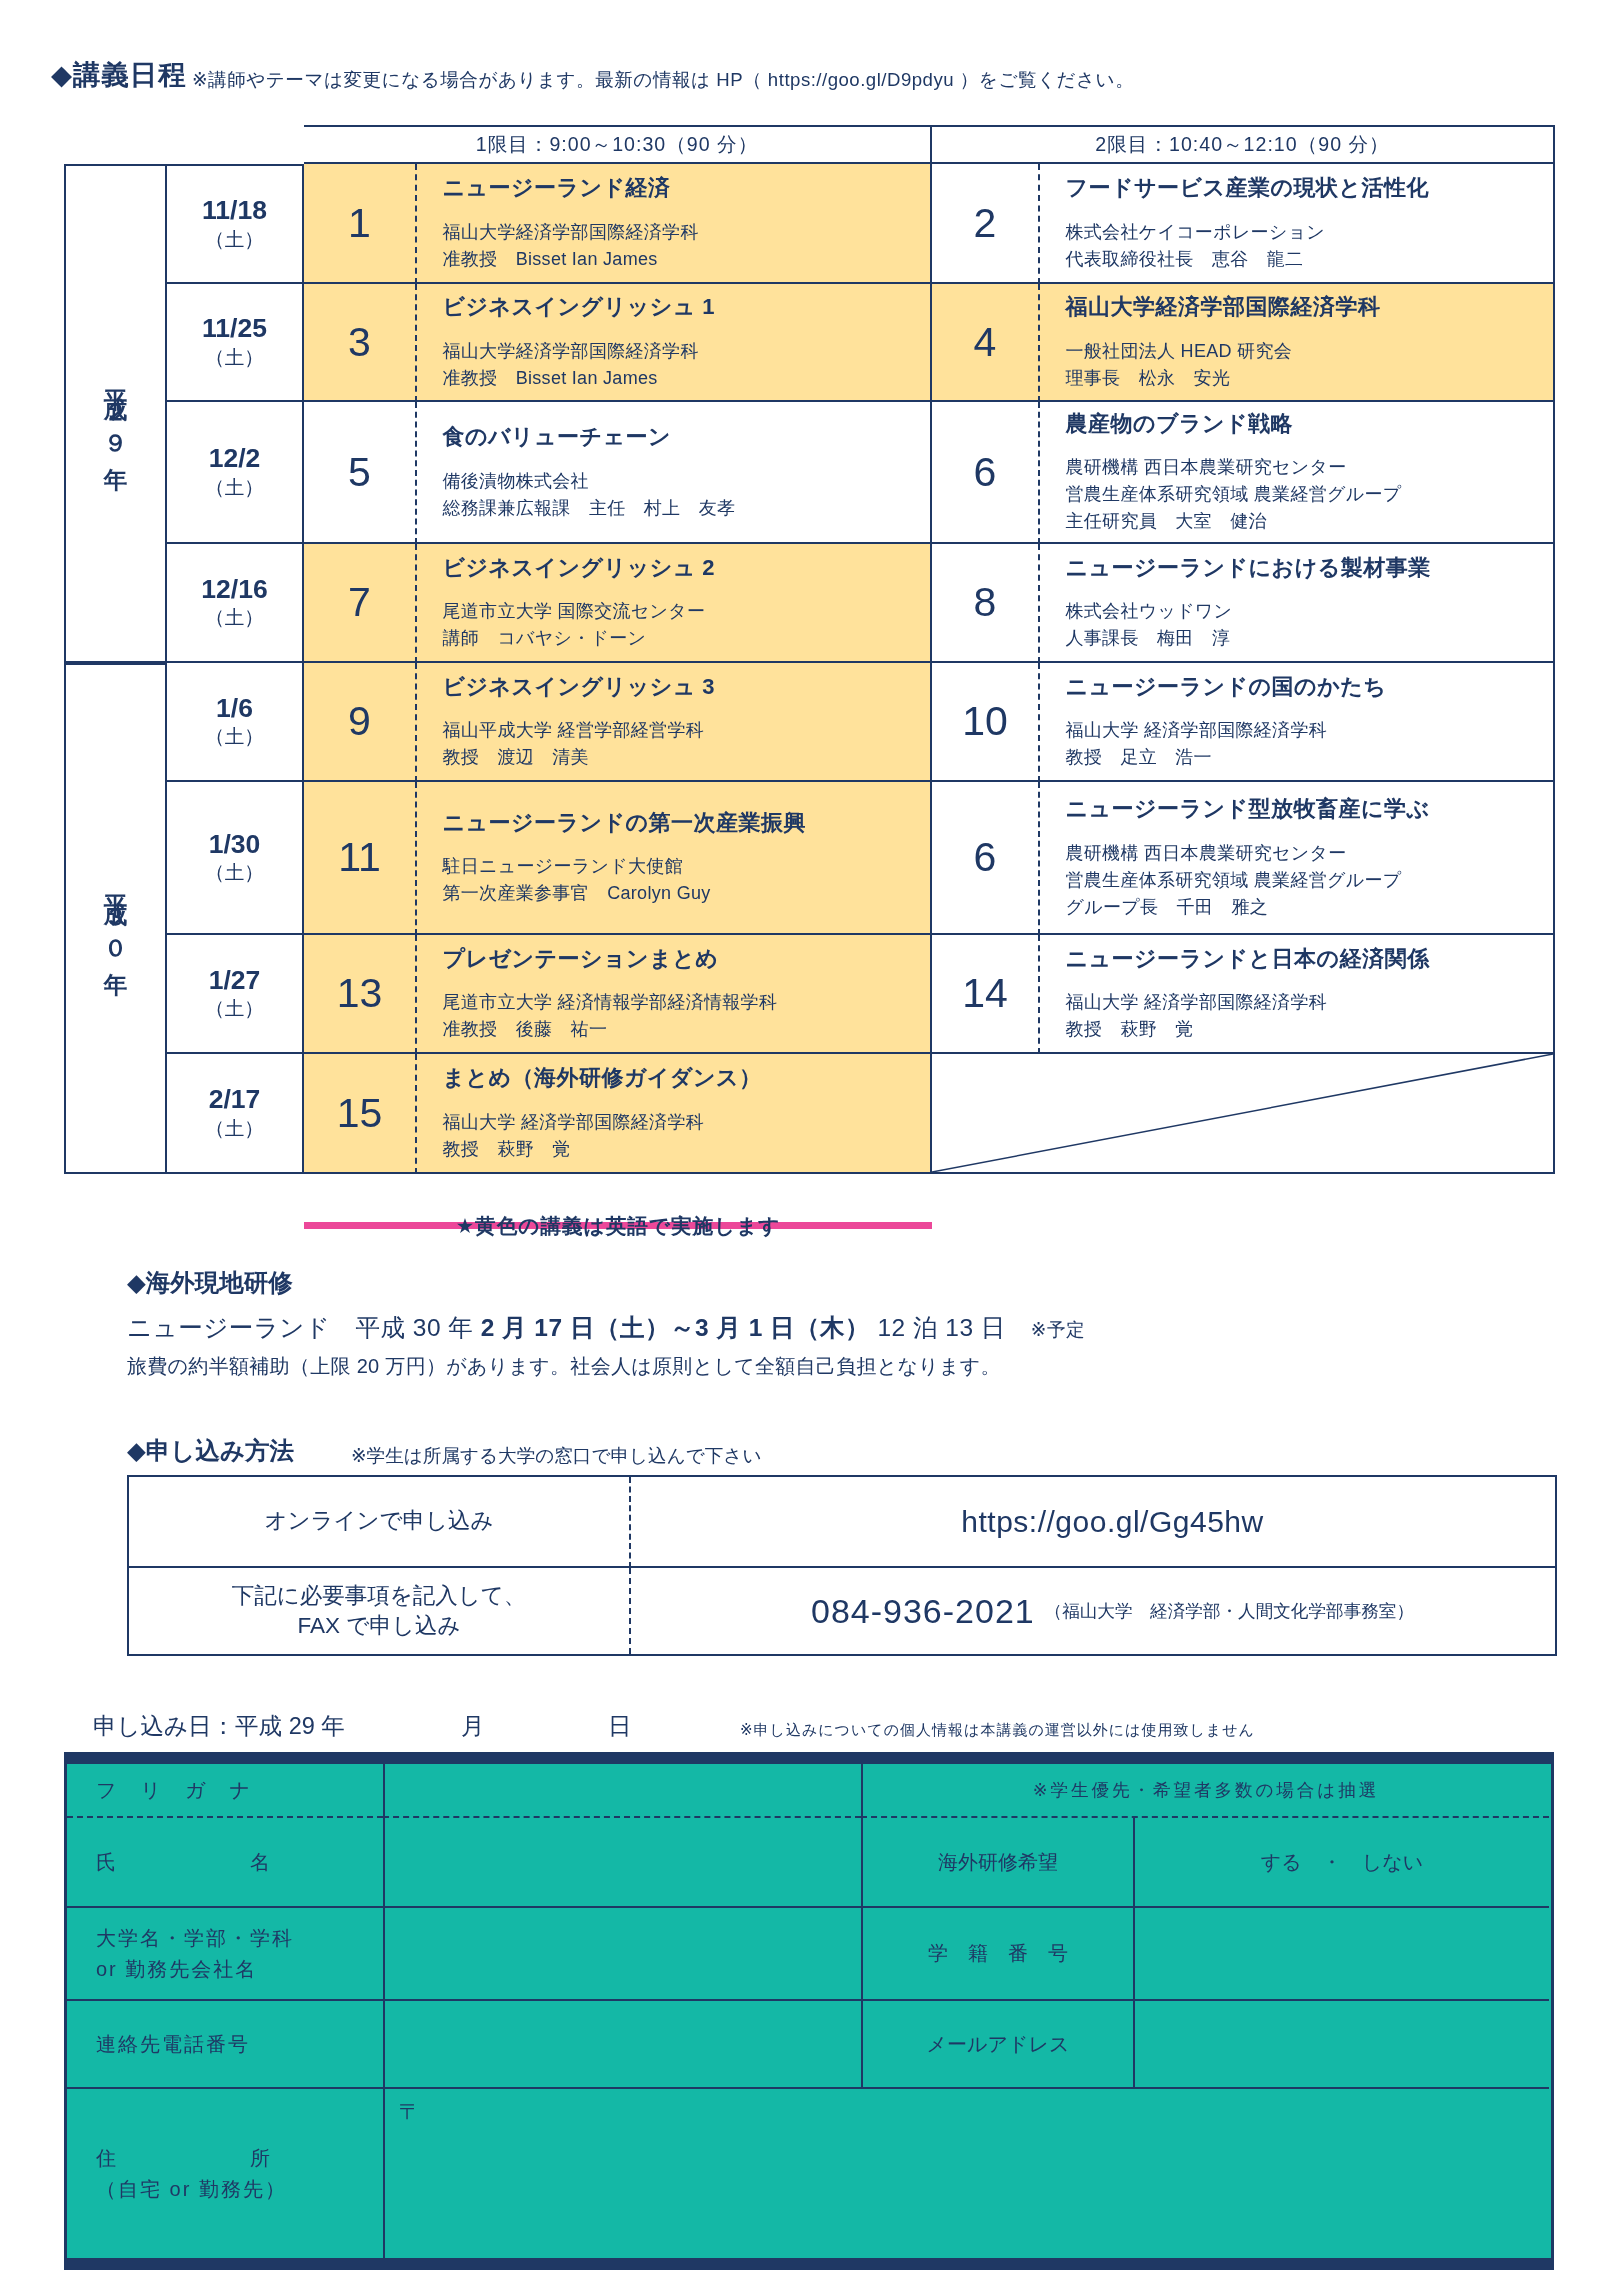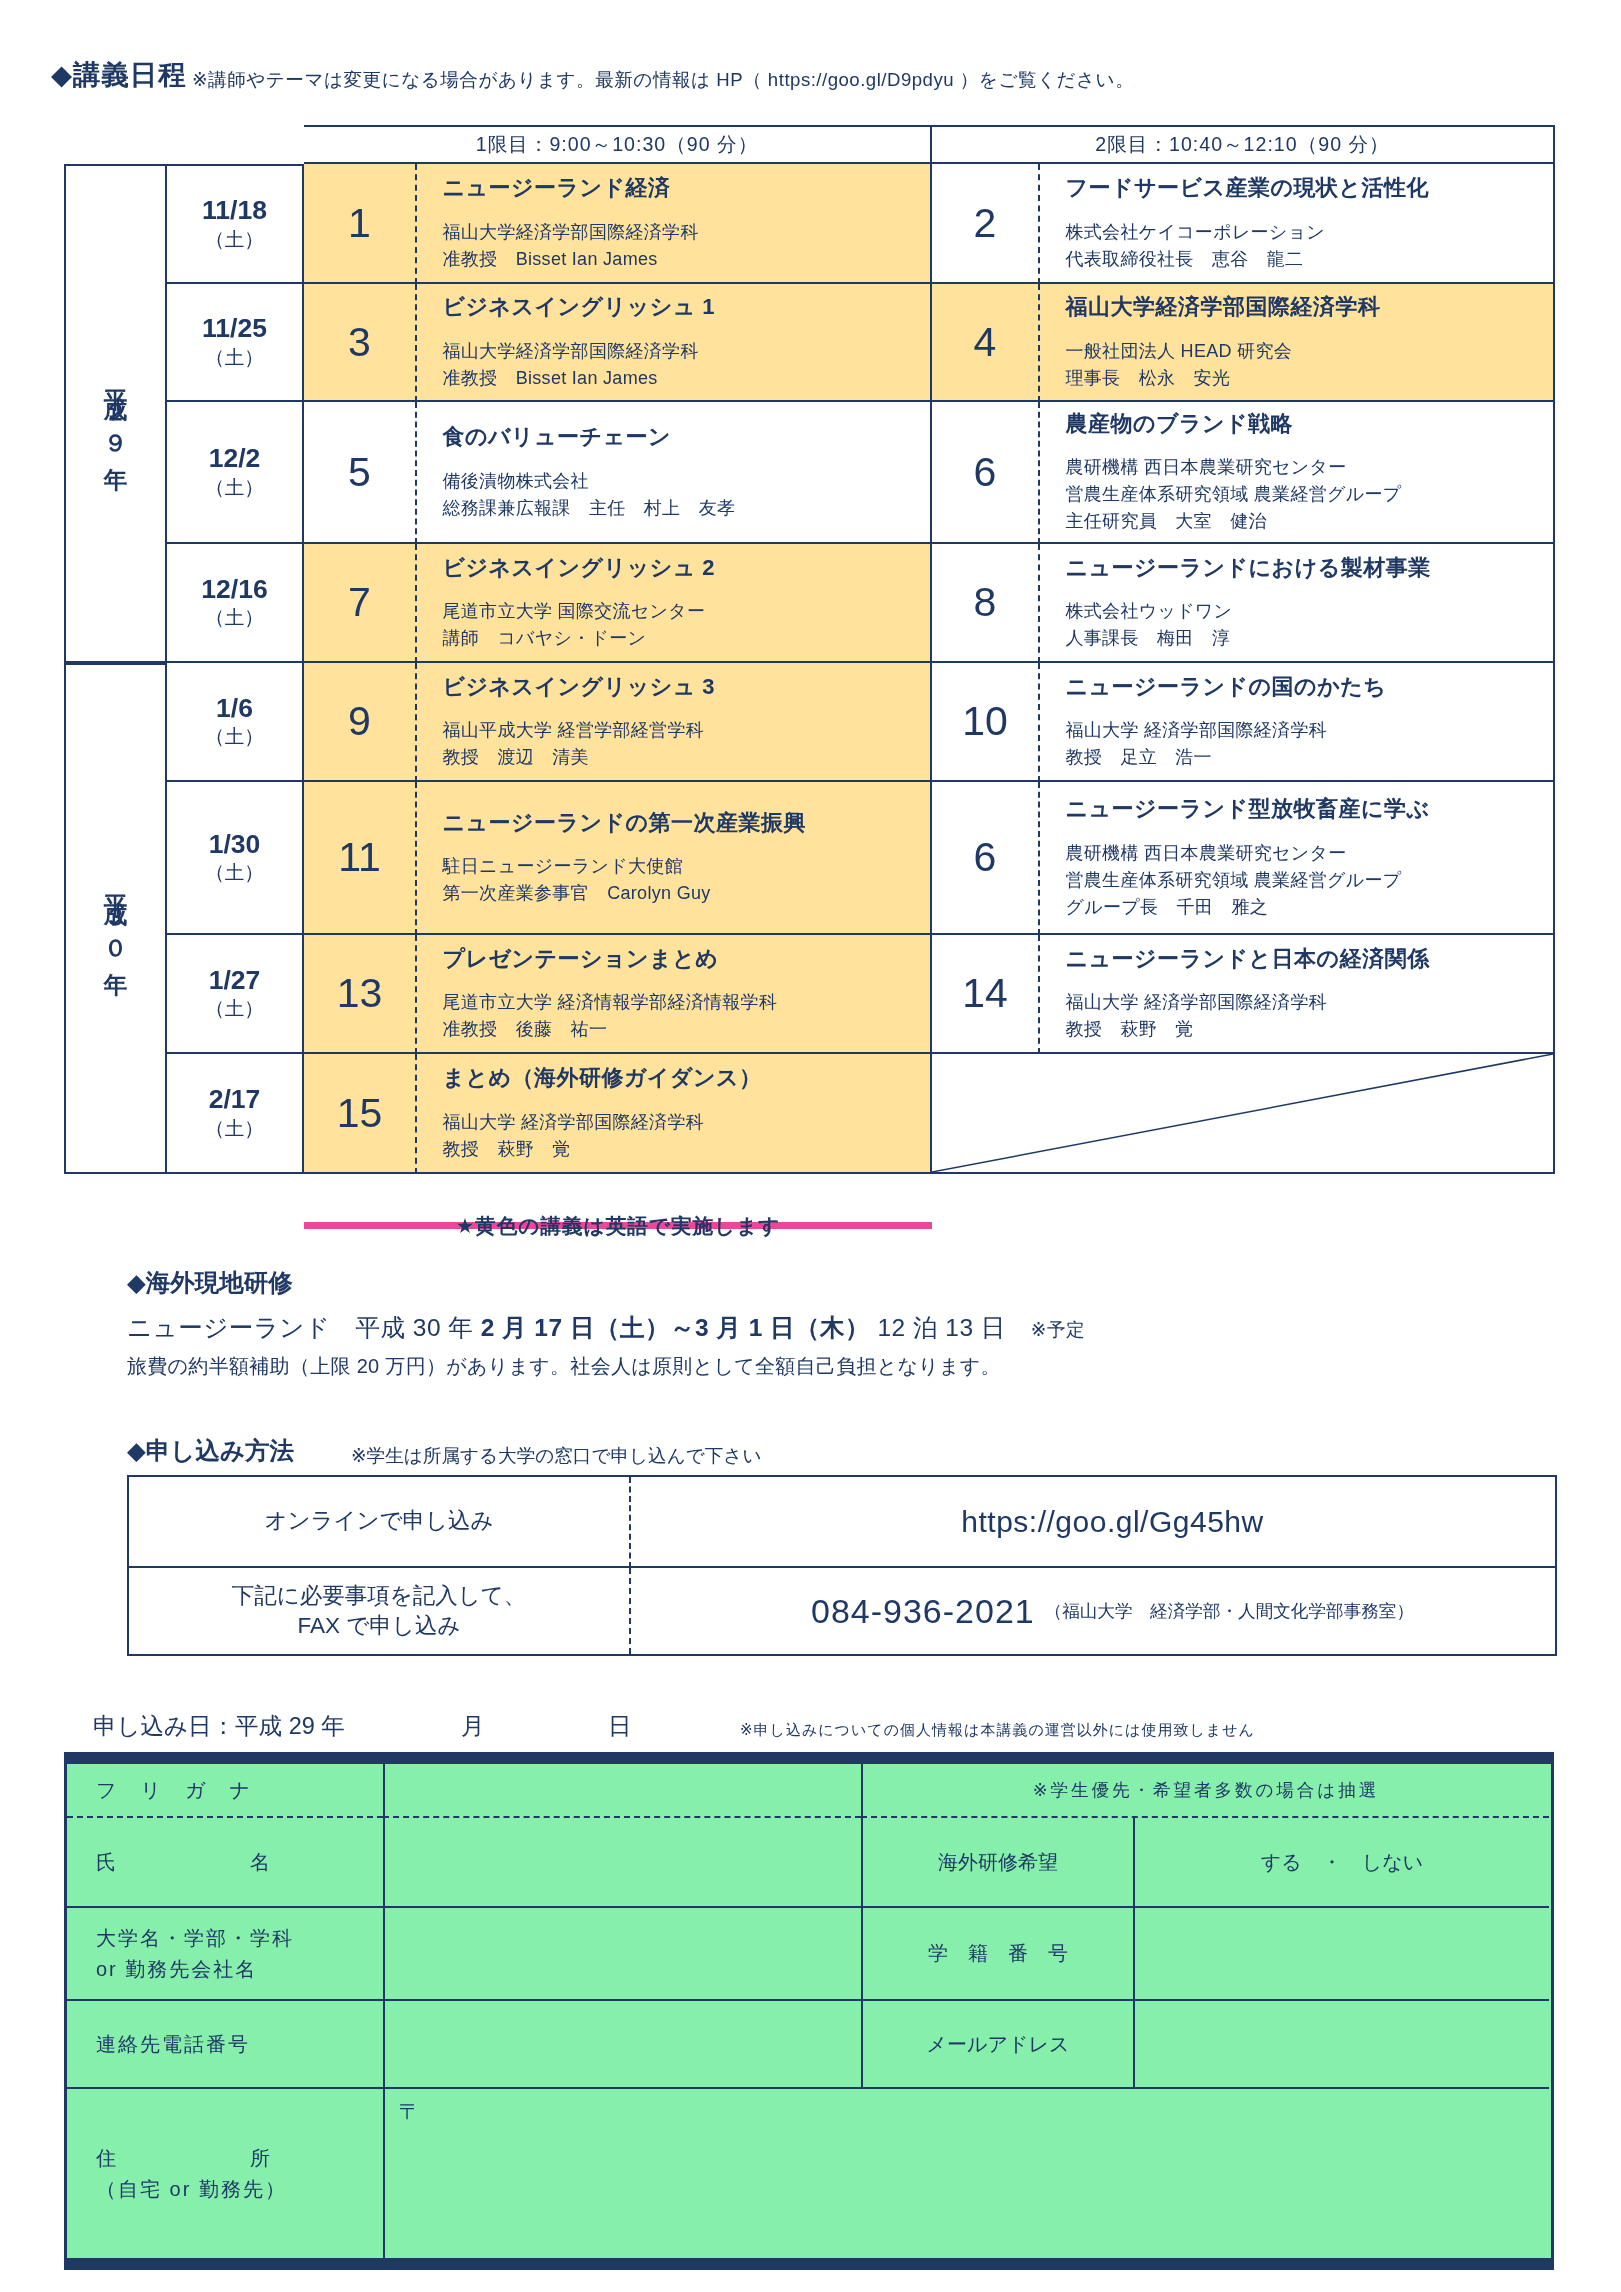--- a/index.html
+++ b/index.html
@@ -58,21 +58,21 @@
   .ap-phone-note{font-size:17.6px;margin-left:9.8px;}
 
   
   .fm-dateline{left:93px;top:1710px;font-size:23.5px;}
   .fm-month{position:absolute;left:368px;top:0;}
   .fm-day{position:absolute;left:515px;top:0;}
   .fm-privacy{left:740px;top:1721px;font-size:15px;letter-spacing:1px;}
   .form{left:64px;top:1752px;width:1490px;box-sizing:border-box;
         border:3.9px solid #1f3864;border-top-width:12.7px;border-bottom-width:12.7px;
         display:grid;grid-template-columns:316px 478px 272px 416px;
-        grid-template-rows:54px 90px 93px 88px 169px;background:#86efac;}
+        grid-template-rows:54px 90px 93px 88px 169px;background:#14b8a6;}
   .fc{box-sizing:border-box;display:flex;flex-direction:column;justify-content:center;font-size:20px;}
   .fc-label{padding-left:29px;line-height:1.55;letter-spacing:2px;white-space:pre-line;}
   .bl-solid{border-left:2px solid #1f3864;}
   .bb-dash{border-bottom:2px dashed #1f3864;}
   .bb-solid{border-bottom:2.9px solid #1f3864;}
   .fc-center{align-items:center;text-align:center;padding-left:0;}
   .lottery{font-size:17.6px;letter-spacing:2.9px;}
   .postal{justify-content:flex-start;align-items:flex-start;padding:7.8px 0 0 13.7px;font-size:21.6px;}
 </style>
 </head>

